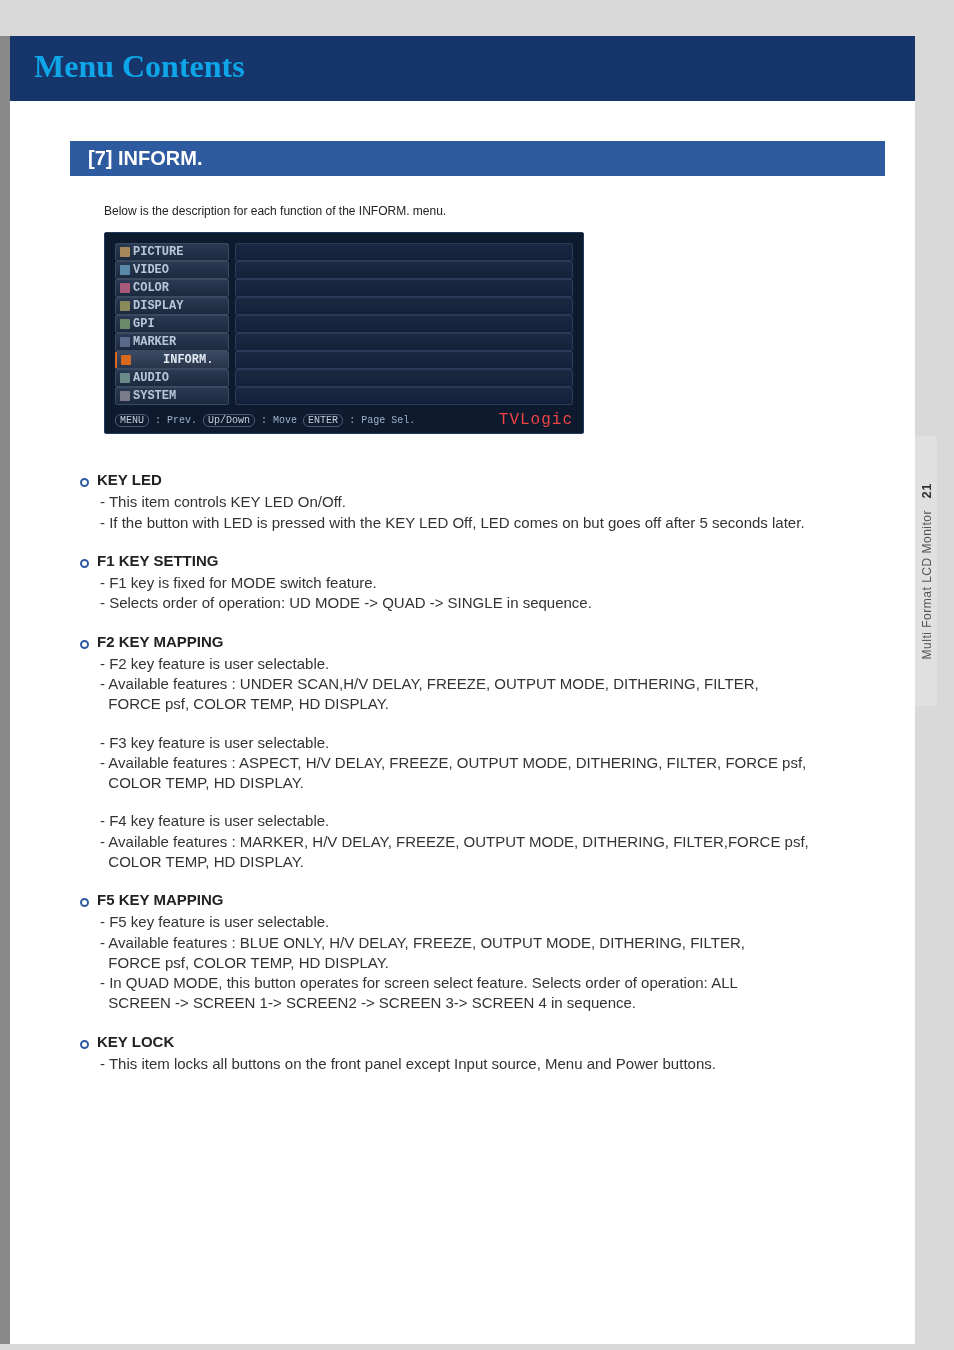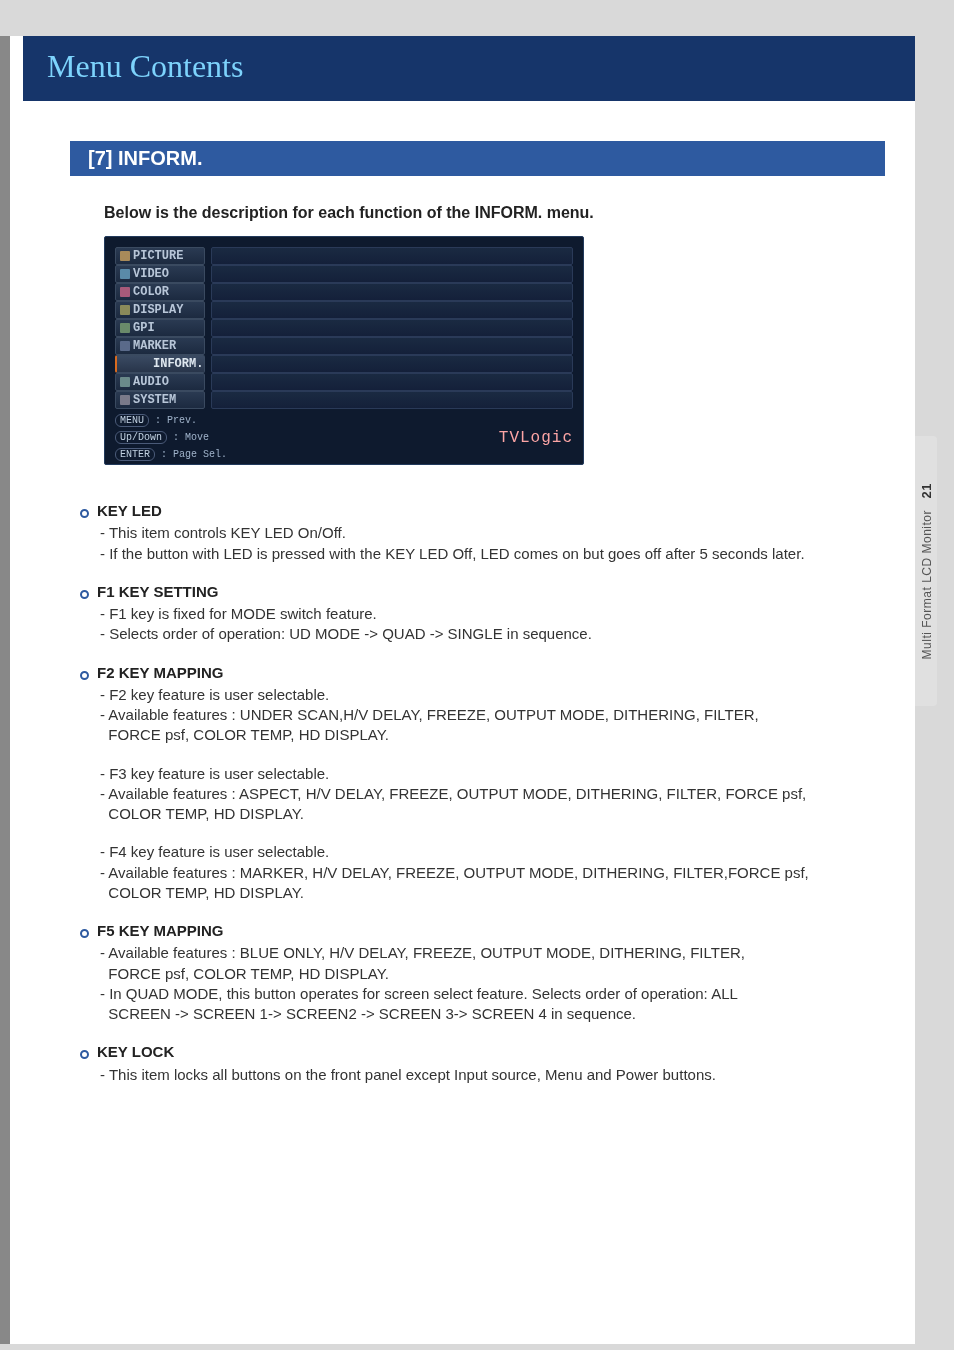--- a/index.html
+++ b/index.html
@@ -16,41 +16,41 @@
     background: #fff;
     margin: 0 0 0 0;
     width: 915px;
     height: 1308px;
     border-left: 10px solid #888;
     position: relative;
     box-sizing: border-box;
   }
   .titlebar {
     background: #16356a;
-    color: #7dd3fc;
+    color: #0ea5e9;
     font-family: Georgia, "Times New Roman", serif;
     font-size: 32px;
-    font-weight: 400;
+    font-weight: 700;
     padding: 12px 20px 16px 24px;
     margin-top: 36px;
-    margin-left: 13px;
+    margin-left: 0;
     margin-right: 0;
   }
   .subbar {
     background: #2e5aa0;
     color: #fff;
     font-size: 20px;
     font-weight: 700;
     padding: 6px 18px;
     margin: 40px 30px 0 60px;
     font-family: Arial, sans-serif;
   }
   .intro {
-    font-weight: 700;
-    font-size: 16px;
+    font-weight: 400;
+    font-size: 12px;
     margin: 28px 30px 0 94px;
     color: #222;
   }
   .menushot {
     margin: 14px 0 0 94px;
     width: 480px;
     background: #0e1a2e;
     border: 1px solid #223a5c;
     border-radius: 2px;
     padding: 10px 10px 4px 10px;
@@ -60,21 +60,21 @@
     display: flex;
     flex-direction: column;
     gap: 0px;
   }
   .menu-row {
     display: flex;
     align-items: stretch;
     height: 18px;
   }
   .menu-tab {
-    width: 90px;
+    width: 114px;
     color: #b8c6d8;
     font-family: "Courier New", monospace;
     font-size: 12px;
     font-weight: 700;
     background: linear-gradient(#2a3a52, #1c2a40);
     border: 1px solid #3a4a60;
     border-radius: 2px;
     padding: 0 4px;
     margin-right: 6px;
     display: flex;
@@ -102,31 +102,31 @@
   }
   .menu-footer {
     display: flex;
     align-items: center;
     justify-content: space-between;
     margin-top: 6px;
     font-family: "Courier New", monospace;
     font-size: 10px;
     color: #9fb2c9;
   }
-  .menu-footer .left { display: flex; gap: 6px; flex-direction: column; }
+  .menu-footer .left { display: flex; gap: 6px; }
   .pill {
     border: 1px solid #4a5a78;
     border-radius: 6px;
     padding: 0 4px;
     color: #c0d0e0;
   }
   .brand {
     font-family: "Courier New", monospace;
     font-size: 16px;
-    color: #fca5a5;
+    color: #ef4444;
     letter-spacing: 1px;
   }
   .content {
     margin: 36px 30px 0 70px;
     font-size: 15px;
     line-height: 1.35;
     color: #333;
   }
   .item {
     margin-bottom: 18px;
@@ -317,20 +317,21 @@
           <span class="line">- Available features : MARKER, H/V DELAY, FREEZE, OUTPUT MODE, DITHERING, FILTER,FORCE psf,</span>
           <span class="line">&nbsp;&nbsp;COLOR TEMP, HD DISPLAY.</span>
         </div>
       </div>
       <div class="item">
         <div class="item-head">
           <span class="bullet"></span>
           <span class="item-title">F5 KEY MAPPING</span>
         </div>
         <div class="item-body">
+          <span class="line">- F5 key feature is user selectable.</span>
           <span class="line">- Available features : BLUE ONLY, H/V DELAY, FREEZE, OUTPUT MODE, DITHERING, FILTER,</span>
           <span class="line">&nbsp;&nbsp;FORCE psf, COLOR TEMP, HD DISPLAY.</span>
           <span class="line">- In QUAD MODE, this button operates for screen select feature. Selects order of operation: ALL</span>
           <span class="line">&nbsp;&nbsp;SCREEN -&gt; SCREEN 1-&gt; SCREEN2 -&gt; SCREEN 3-&gt; SCREEN 4 in sequence.</span>
         </div>
       </div>
       <div class="item">
         <div class="item-head">
           <span class="bullet"></span>
           <span class="item-title">KEY LOCK</span>

